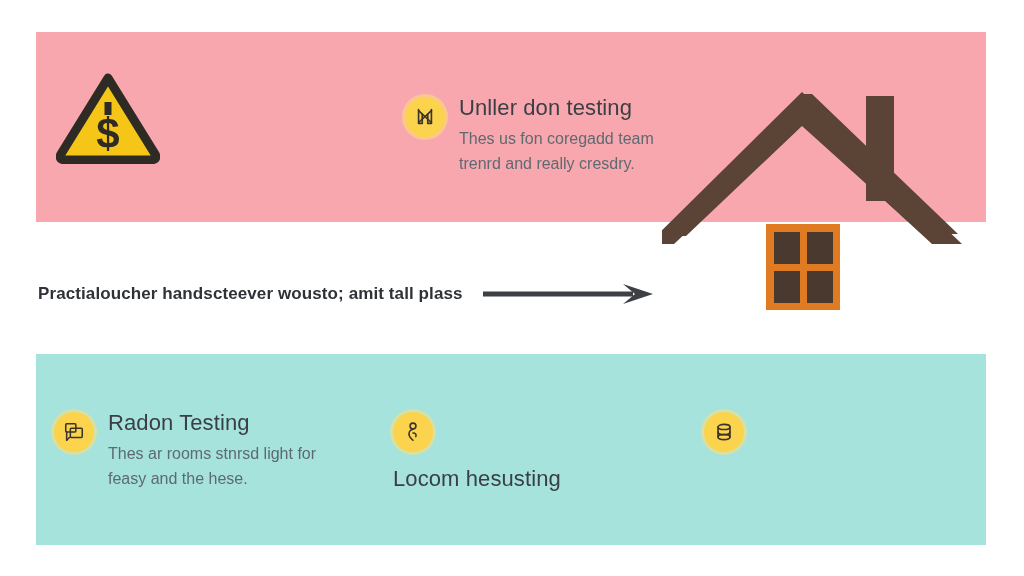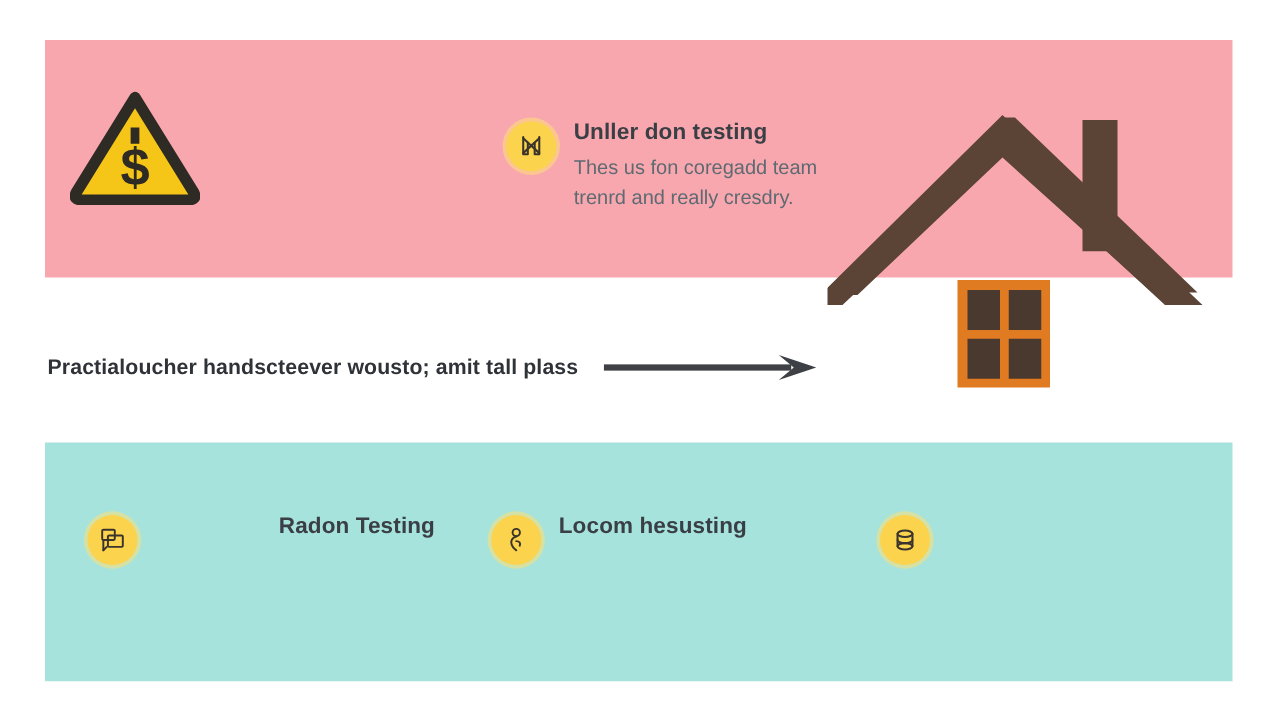--- a/index.html
+++ b/index.html
@@ -77,37 +77,37 @@
     justify-content: center;
     margin-top: 2px;
   }
   .feature-icon svg {
     width: 22px;
     height: 22px;
     display: block;
   }
   .feature-text { min-width: 0; }
   .feature-title {
-    font-size: 18px;
-    font-weight: bold;
+    font-size: 22px;
+    font-weight: normal;
     color: #3a3f45;
     line-height: 1.15;
     letter-spacing: 0.1px;
   }
   .feature-body {
     margin-top: 7px;
     font-size: 16px;
     color: #5d6a72;
     line-height: 1.52;
   }
 
   
   .feature-top    { left: 405px; top: 95px;  width: 290px; }
-  .feature-b1     { left: 70px;  top: 410px; width: 278px; justify-content: space-between; }
-  .feature-b2     { left: 393px; top: 410px; width: 270px; }
+  .feature-b1     { left: 54px;  top: 410px; width: 278px; }
+  .feature-b2     { left: 393px; top: 410px; width: 270px; flex-direction: column; }
   .feature-b3     { left: 704px; top: 410px; width: 272px; }
 
   
   .mid-row {
     position: absolute;
     left: 38px;
     top: 282px;
     display: flex;
     align-items: center;
     gap: 20px;
@@ -190,20 +190,21 @@
     <span class="feature-icon">
       <svg viewBox="0 0 24 24" fill="none" stroke="#3a342c" stroke-width="1.7" stroke-linecap="round" stroke-linejoin="round">
         <rect x="3" y="3" width="11" height="9" rx="1"></rect>
         <rect x="8" y="8" width="13" height="10" rx="1"></rect>
         <path d="M4 12 L4 21"></path>
         <path d="M4 21 L7 18"></path>
       </svg>
     </span>
     <div class="feature-text">
       <div class="feature-title">Radon Testing</div>
+      <div class="feature-body">Thes ar rooms stnrsd light for feasy and the hese.</div>
     </div>
   </div>
 
   <div class="feature feature-b2">
     <span class="feature-icon">
       <svg viewBox="0 0 24 24" fill="none" stroke="#3a342c" stroke-width="1.7" stroke-linecap="round" stroke-linejoin="round">
         <circle cx="12" cy="5.5" r="3.2"></circle>
         <path d="M12 9 C8 10 7 13 8 16 C9 19 11 20 12 21"></path>
         <path d="M12 13 C15 13 16 15 15 17"></path>
       </svg>

